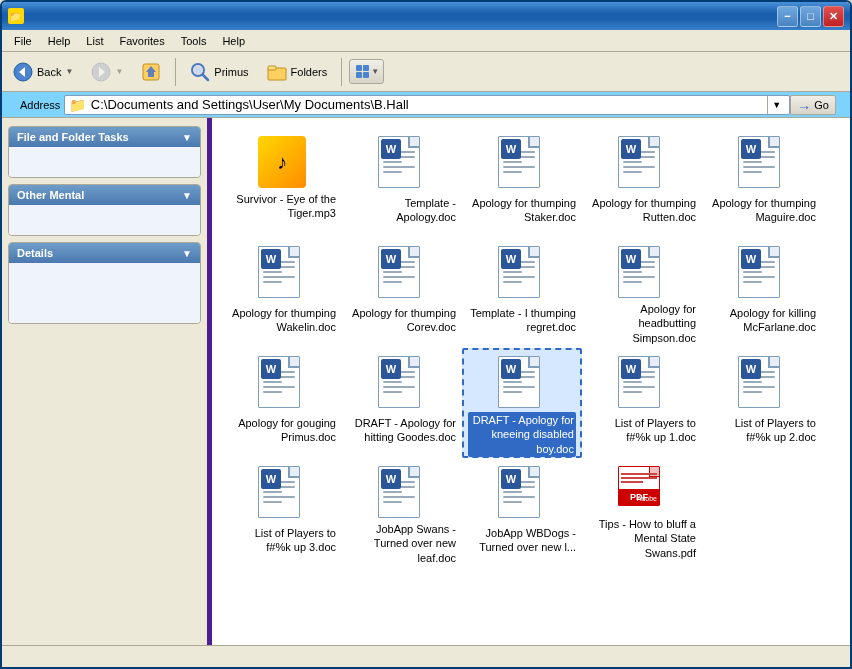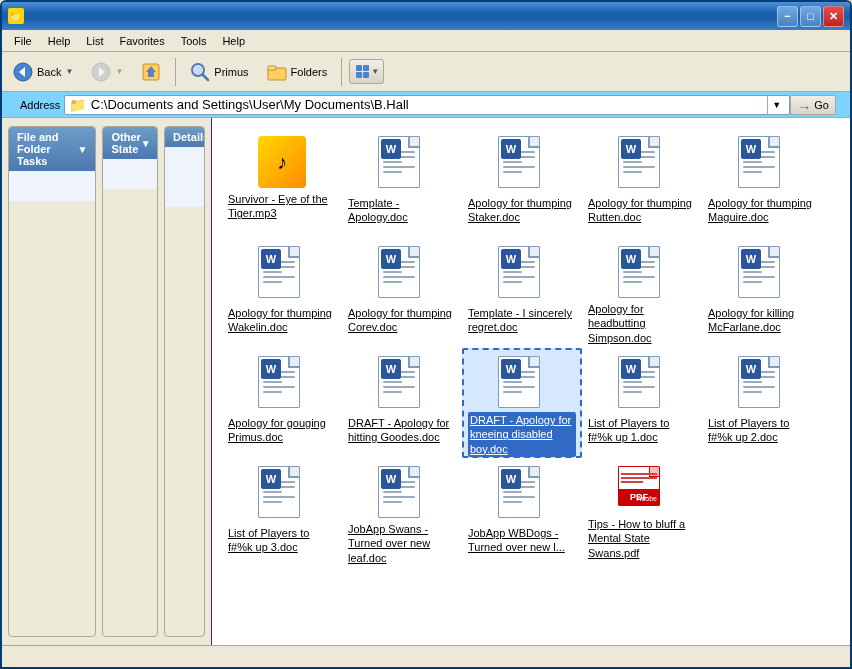--- a/index.html
+++ b/index.html
@@ -35,21 +35,21 @@
     .address-folder-icon { font-size: 14px; }
     .address-text { font-size: 13px; flex: 1; color: #000; }
     .address-dropdown { width: 18px; height: 18px; border-left: 1px solid #ACA899; display: flex; align-items: center; justify-content: center; cursor: pointer; font-size: 9px; }
     .go-btn { display: flex; align-items: center; gap: 3px; padding: 1px 6px; border: 1px solid #ACA899; background: linear-gradient(to bottom, #F0EEE8, #D8D4C8); border-radius: 2px; cursor: pointer; font-size: 11px; height: 20px; }
     .go-arrow { font-size: 14px; color: #316AC5; }
 
     
     .main-area { display: flex; flex: 1; overflow: hidden; }
 
     
-    .left-panel { width: 210px; background: #ECE9D8; border-right: 1px solid #4c1d95; display: flex; gap: 6px; padding: 8px 6px; overflow-y: auto; }
+    .left-panel { width: 210px; background: #ECE9D8; border-right: 5px solid #4c1d95; display: flex; flex-direction: column; gap: 6px; padding: 8px 6px; overflow-y: auto; }
     .panel-section { border: 1px solid #ACA899; border-radius: 4px; overflow: hidden; }
     .panel-header { background: linear-gradient(to bottom, #6E9DC8, #4A78B0); color: white; padding: 4px 8px; font-size: 11px; font-weight: bold; display: flex; align-items: center; justify-content: space-between; cursor: pointer; }
     .panel-arrow { font-size: 10px; }
     .panel-body { background: #EFF3FB; padding: 6px 8px; min-height: 30px; }
 
     
     .file-area { flex: 1; background: white; overflow-y: auto; padding: 10px; display: flex; flex-wrap: wrap; align-content: flex-start; gap: 0; }
 
     
     .file-item { width: 120px; height: 110px; display: flex; flex-direction: column; align-items: center; padding: 6px 4px; cursor: pointer; border: 2px solid transparent; border-radius: 2px; }
@@ -62,21 +62,21 @@
     .doc-lines { position: absolute; top: 14px; left: 4px; right: 4px; display: flex; flex-direction: column; gap: 3px; }
     .doc-line { height: 2px; background: #99AABB; border-radius: 1px; }
     .doc-line.short { width: 60%; }
     .word-logo { position: absolute; top: 2px; left: 2px; width: 20px; height: 20px; background: #2B579A; border-radius: 2px; display: flex; align-items: center; justify-content: center; color: white; font-size: 11px; font-weight: bold; z-index: 1; }
 
     .mp3-icon { width: 48px; height: 52px; background: linear-gradient(135deg, #FFD700, #FF8C00); border-radius: 4px; display: flex; align-items: center; justify-content: center; font-size: 20px; margin-bottom: 4px; }
 
     .pdf-icon-wrap { width: 48px; height: 56px; position: relative; margin-bottom: 4px; }
     .pdf-page { width: 42px; height: 40px; background: white; border: 1px solid #CC0000; position: relative; border-radius: 1px; }
 
-    .file-name { font-size: 11px; color: #000; text-align: left; line-height: 1.3; word-break: break-word; max-width: 110px; text-decoration: underline; }
+    .file-name { font-size: 11px; color: #000; text-align: right; line-height: 1.3; word-break: break-word; max-width: 110px; }
     .file-name.selected { background: #316AC5; color: white; padding: 1px 2px; border-radius: 2px; }
 
     
     .status-bar { background: #ECE9D8; border-top: 1px solid #ACA899; height: 22px; display: flex; align-items: center; padding: 0 8px; font-size: 11px; color: #000; }
   </style>
 </head>
 <body>
 
 <div class="window">
 
@@ -193,21 +193,21 @@
       <div class="panel-section">
         <div class="panel-header">
           <span>File and Folder Tasks</span>
           <span class="panel-arrow">▼</span>
         </div>
         <div class="panel-body"></div>
       </div>
 
       <div class="panel-section">
         <div class="panel-header">
-          <span>Other State</span>
+          <span>Other Mental</span>
           <span class="panel-arrow">▼</span>
         </div>
         <div class="panel-body"></div>
       </div>
 
       <div class="panel-section">
         <div class="panel-header">
           <span>Details</span>
           <span class="panel-arrow">▼</span>
         </div>
@@ -323,21 +323,21 @@
           <div class="word-logo">W</div>
           <div class="doc-lines">
             <div class="doc-line"></div>
             <div class="doc-line"></div>
             <div class="doc-line short"></div>
             <div class="doc-line"></div>
             <div class="doc-line short"></div>
           </div>
         </div>
       </div>
-      <span class="file-name">Template - I sincerely regret.doc</span>
+      <span class="file-name">Template - I thumping regret.doc</span>
     </div>
         <div class="file-item">
       <div class="doc-icon">
         <div class="doc-page">
           <div class="doc-page-fold"></div>
           <div class="word-logo">W</div>
           <div class="doc-lines">
             <div class="doc-line"></div>
             <div class="doc-line"></div>
             <div class="doc-line short"></div>

